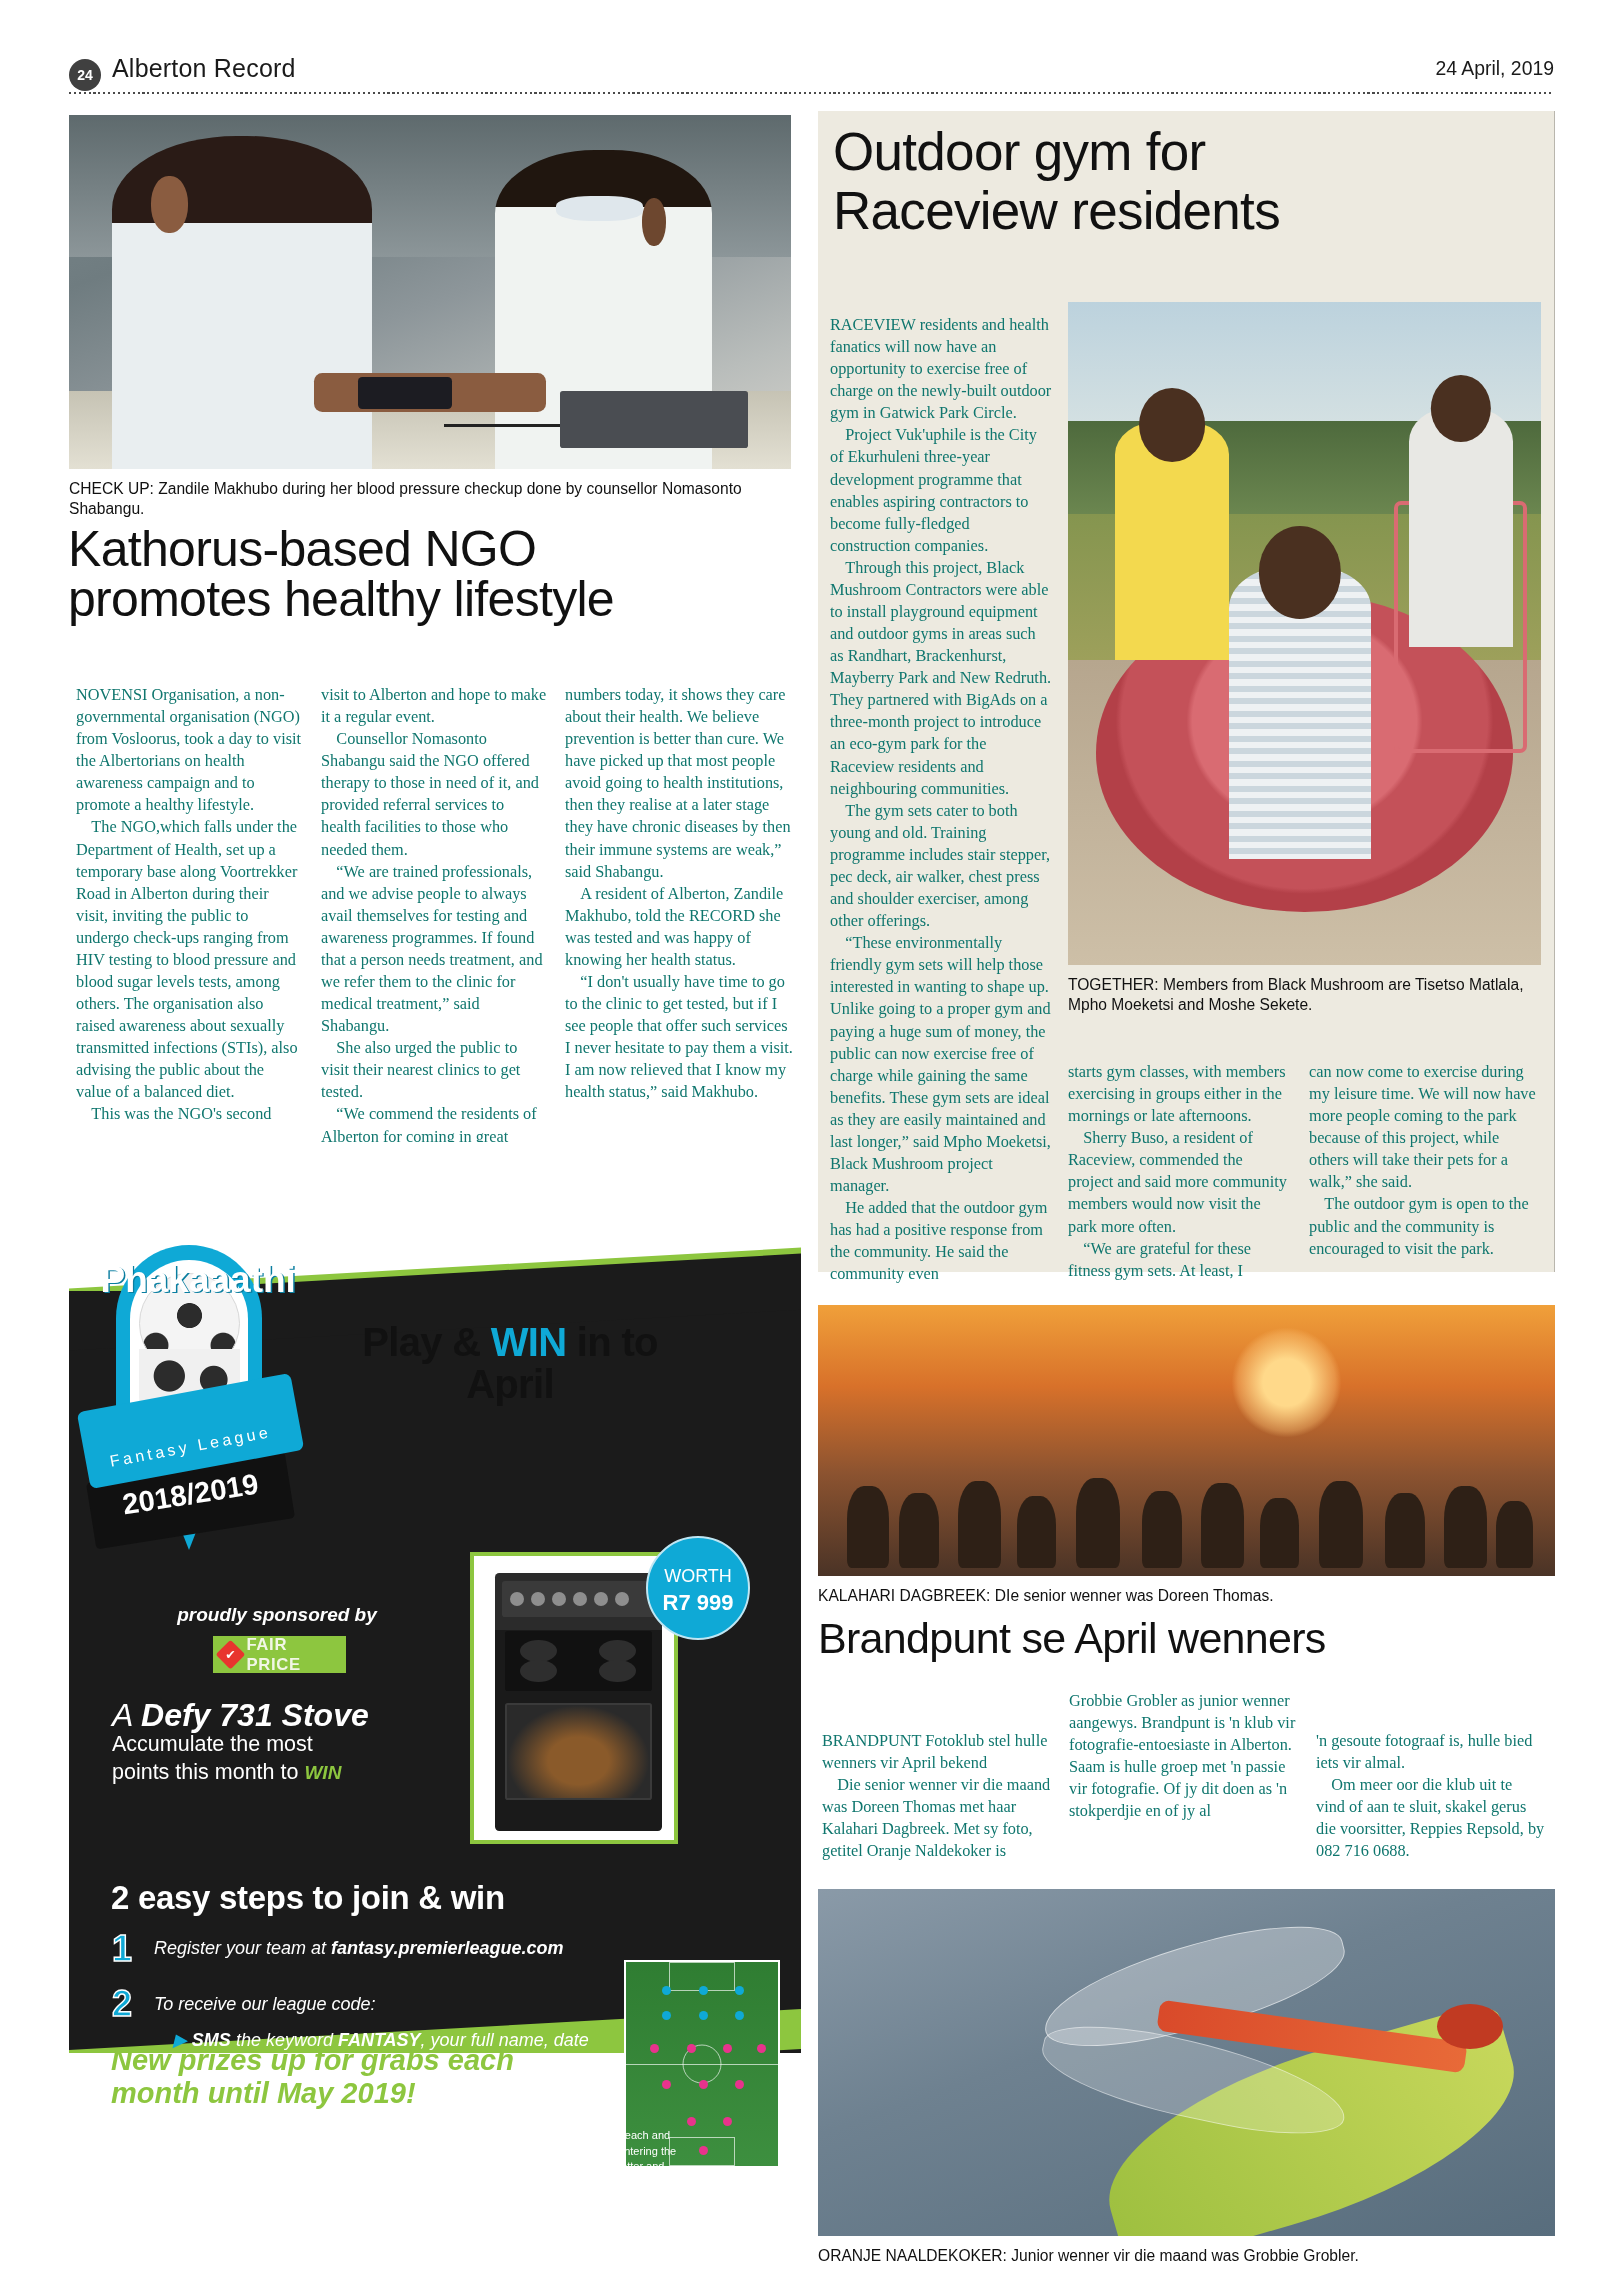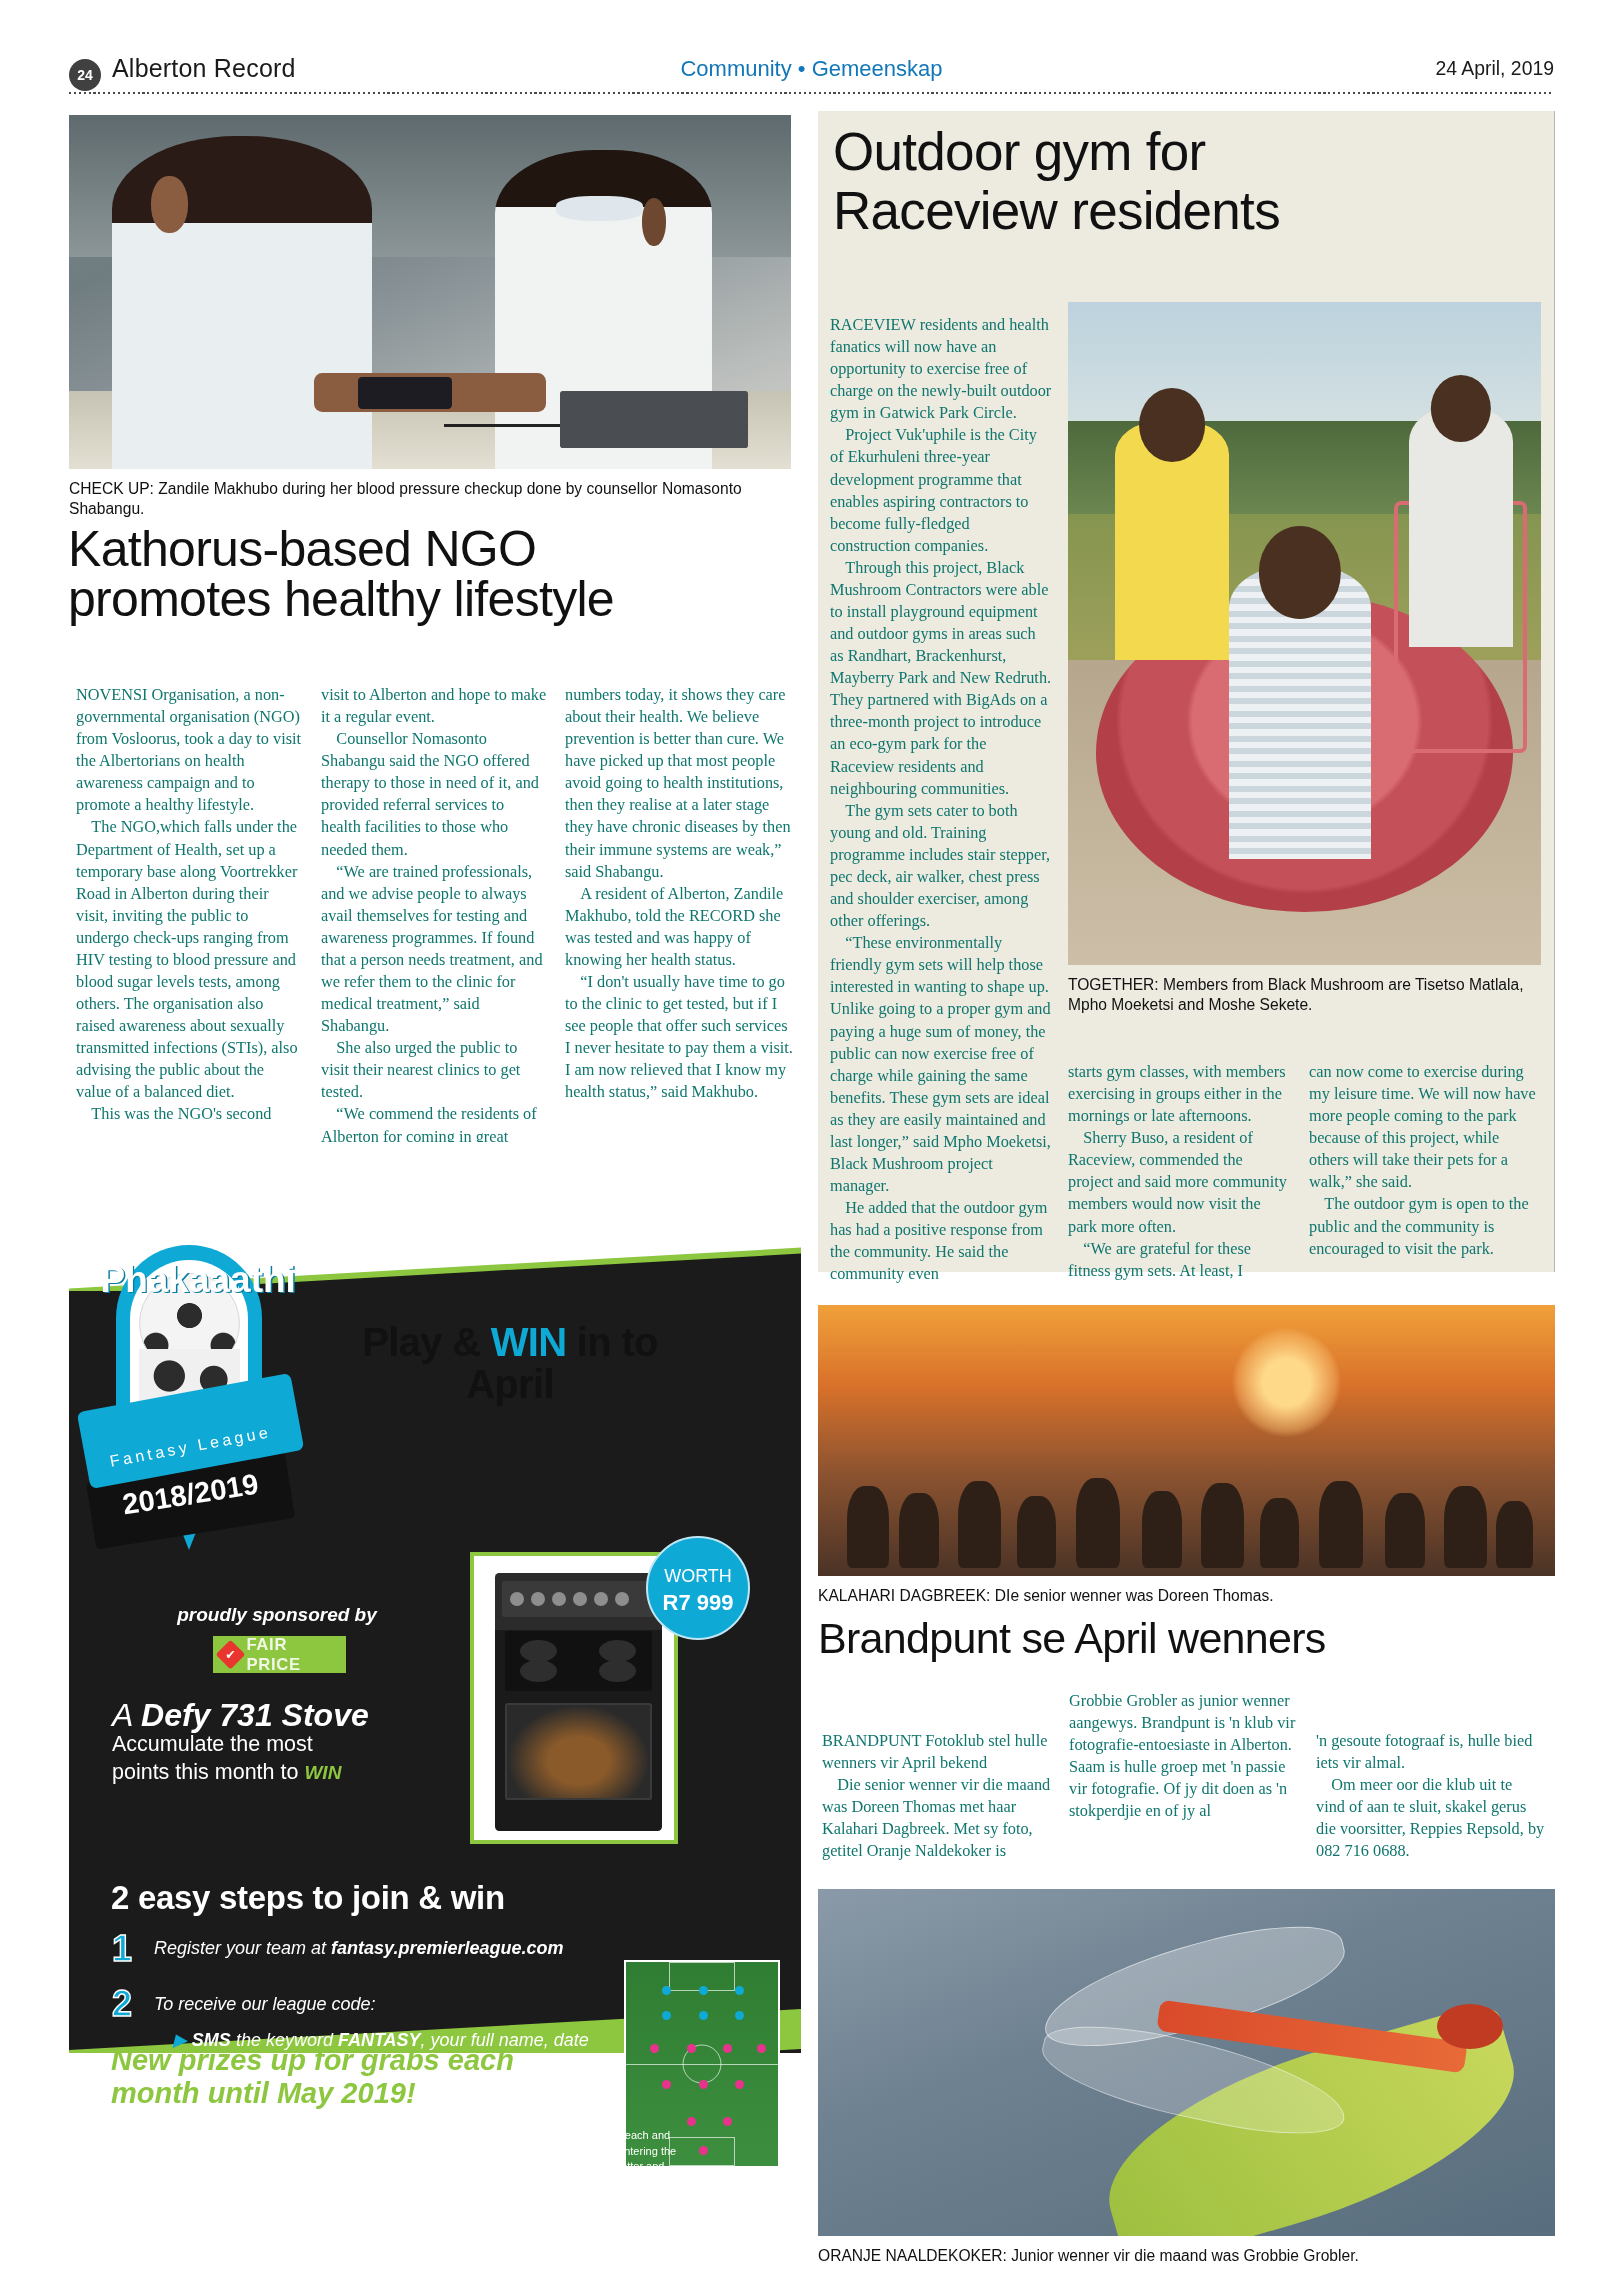--- a/index.html
+++ b/index.html
@@ -407,21 +407,20 @@
     border-radius: 40% 60% 40% 50%; transform: rotate(12deg);
   }
   #cap-dragonfly { left: 818px; top: 2246px; width: 729px; }
 </style>
 </head>
 <body>
 
 <div class="masthead">
   <div class="page-num">24</div>
   <div class="paper-name">Alberton Record</div>
-  <div class="section-name">Community • Gemeenskap</div>
   <div class="issue-date">24 April, 2019</div>
 </div>
 <div class="rule-dotted"></div>
 
 <div class="photo" id="photo-checkup">
   <div class="ph-bg1"></div>
     <div class="ph-wall1"></div>
     <div class="ph-tbl1"></div>
   <div class="ph-person-a">
       <div class="ph-face-a"></div>

